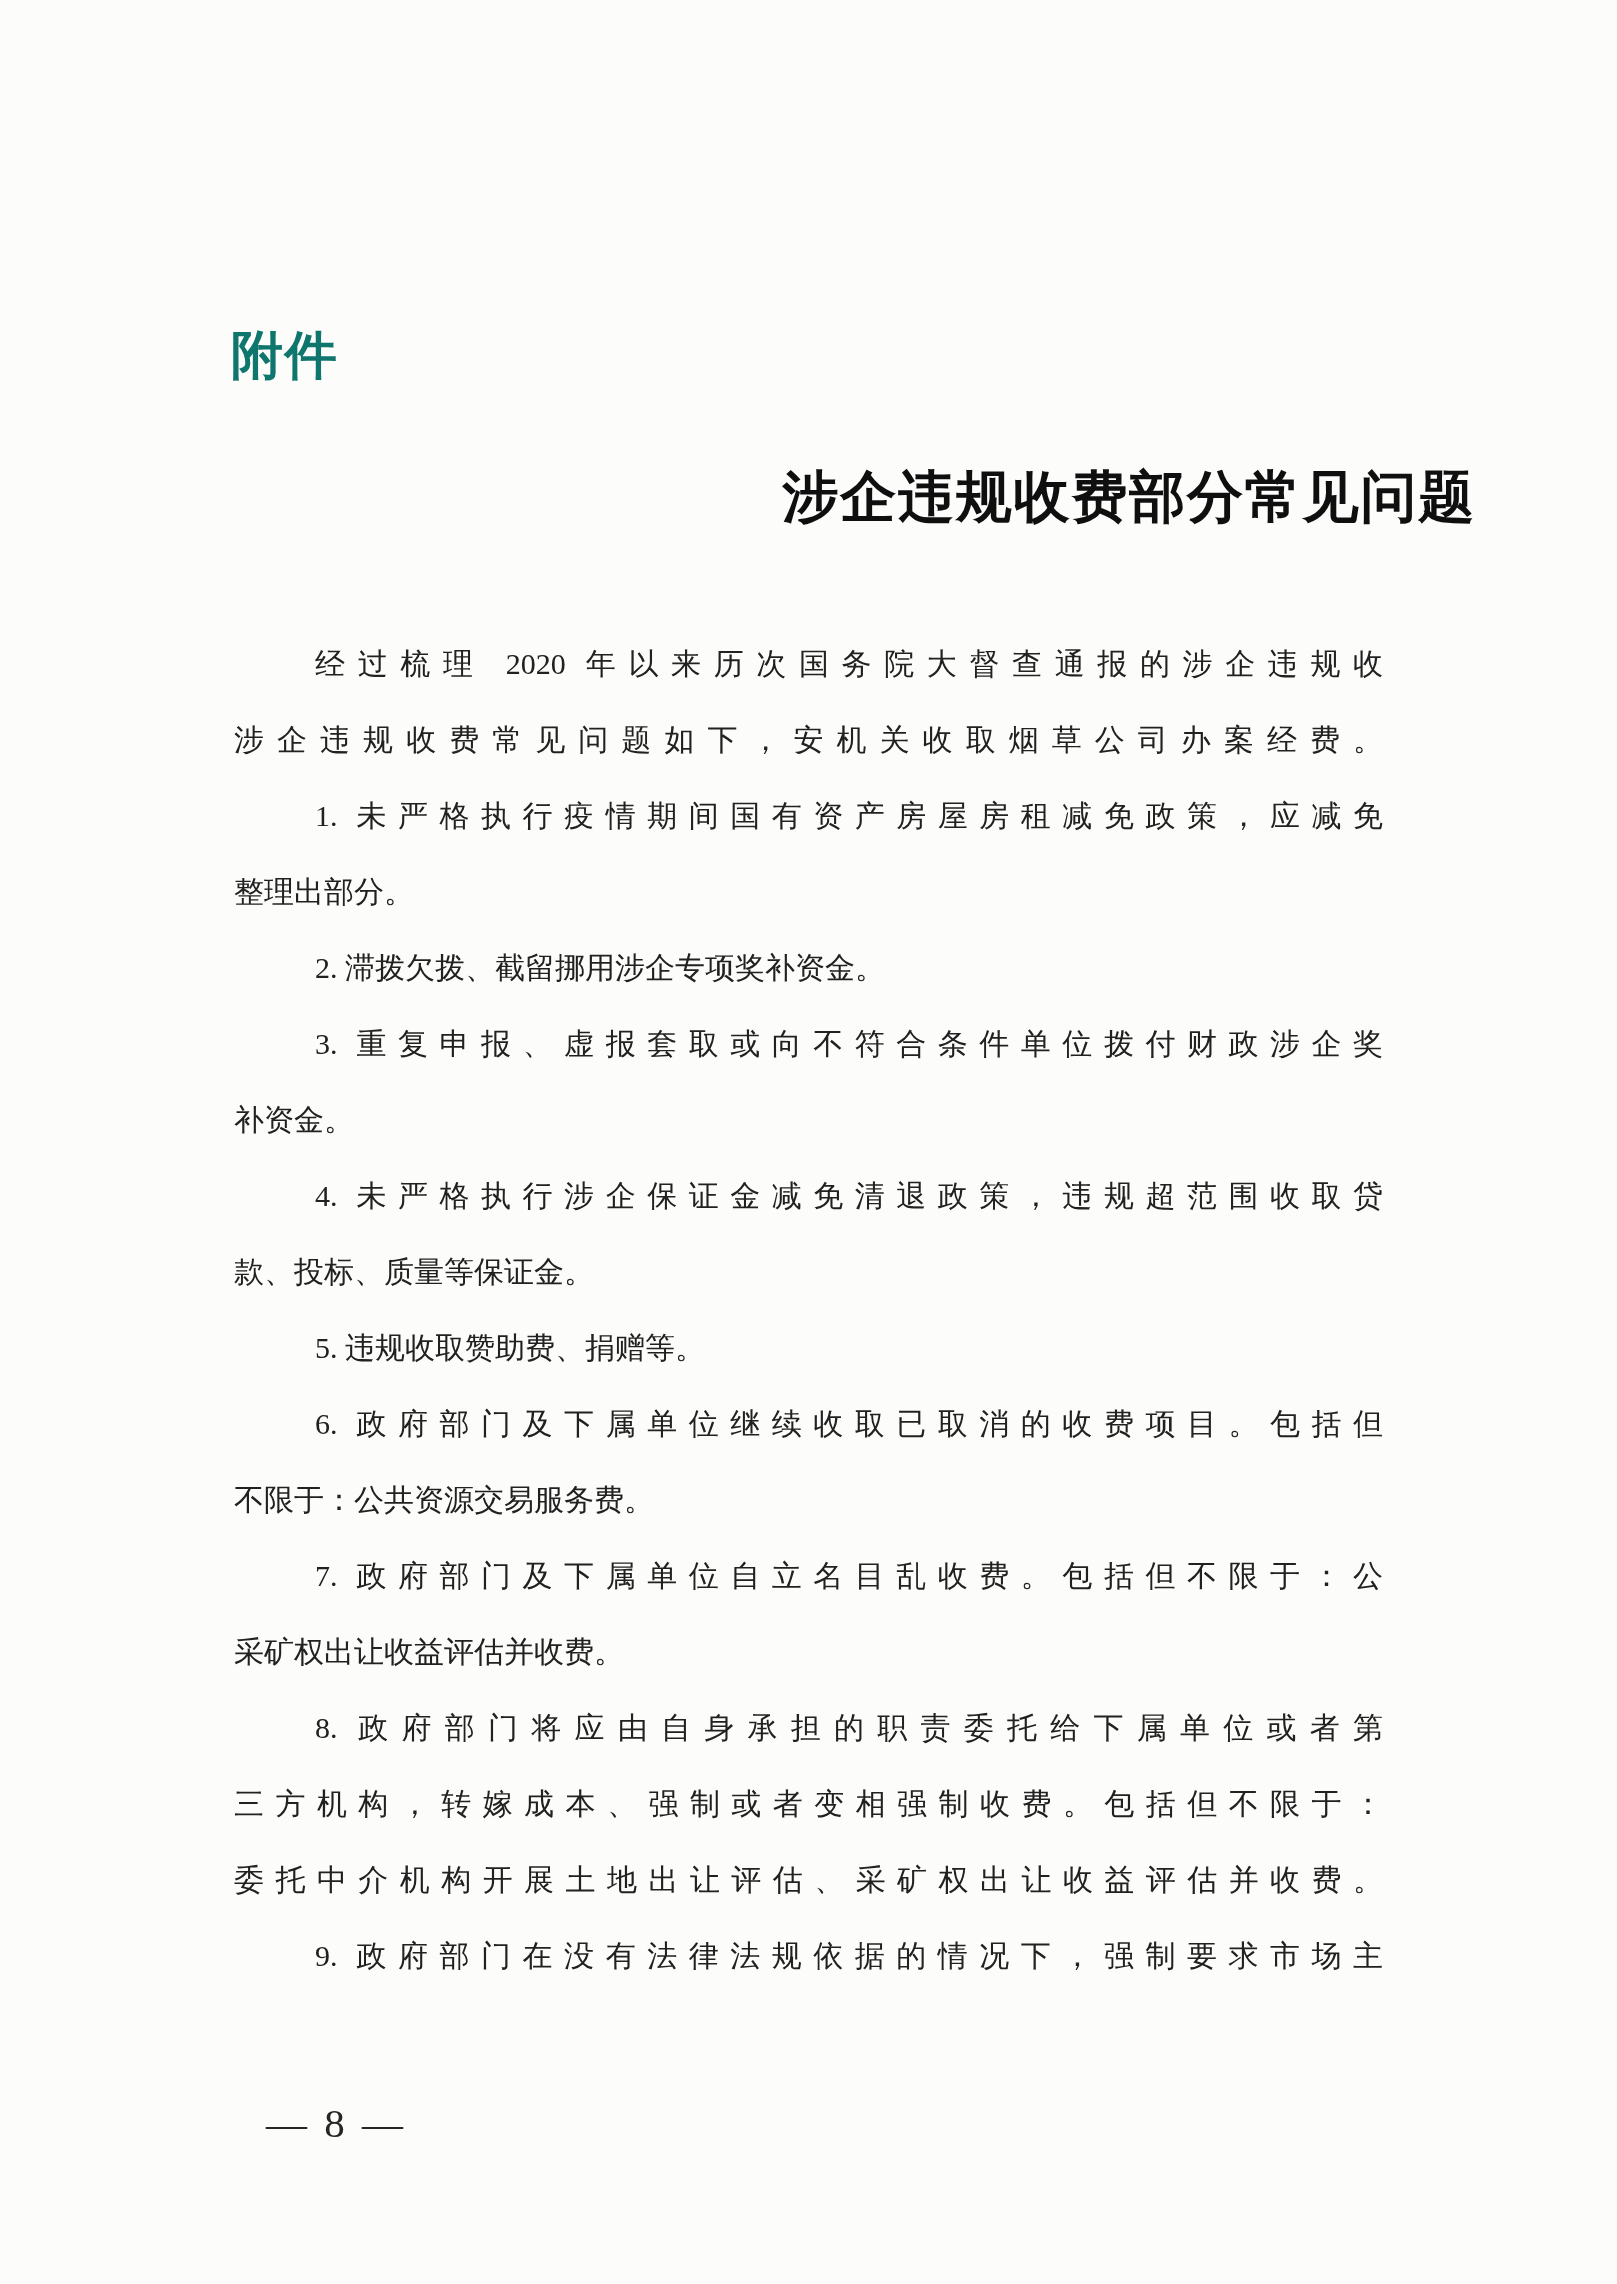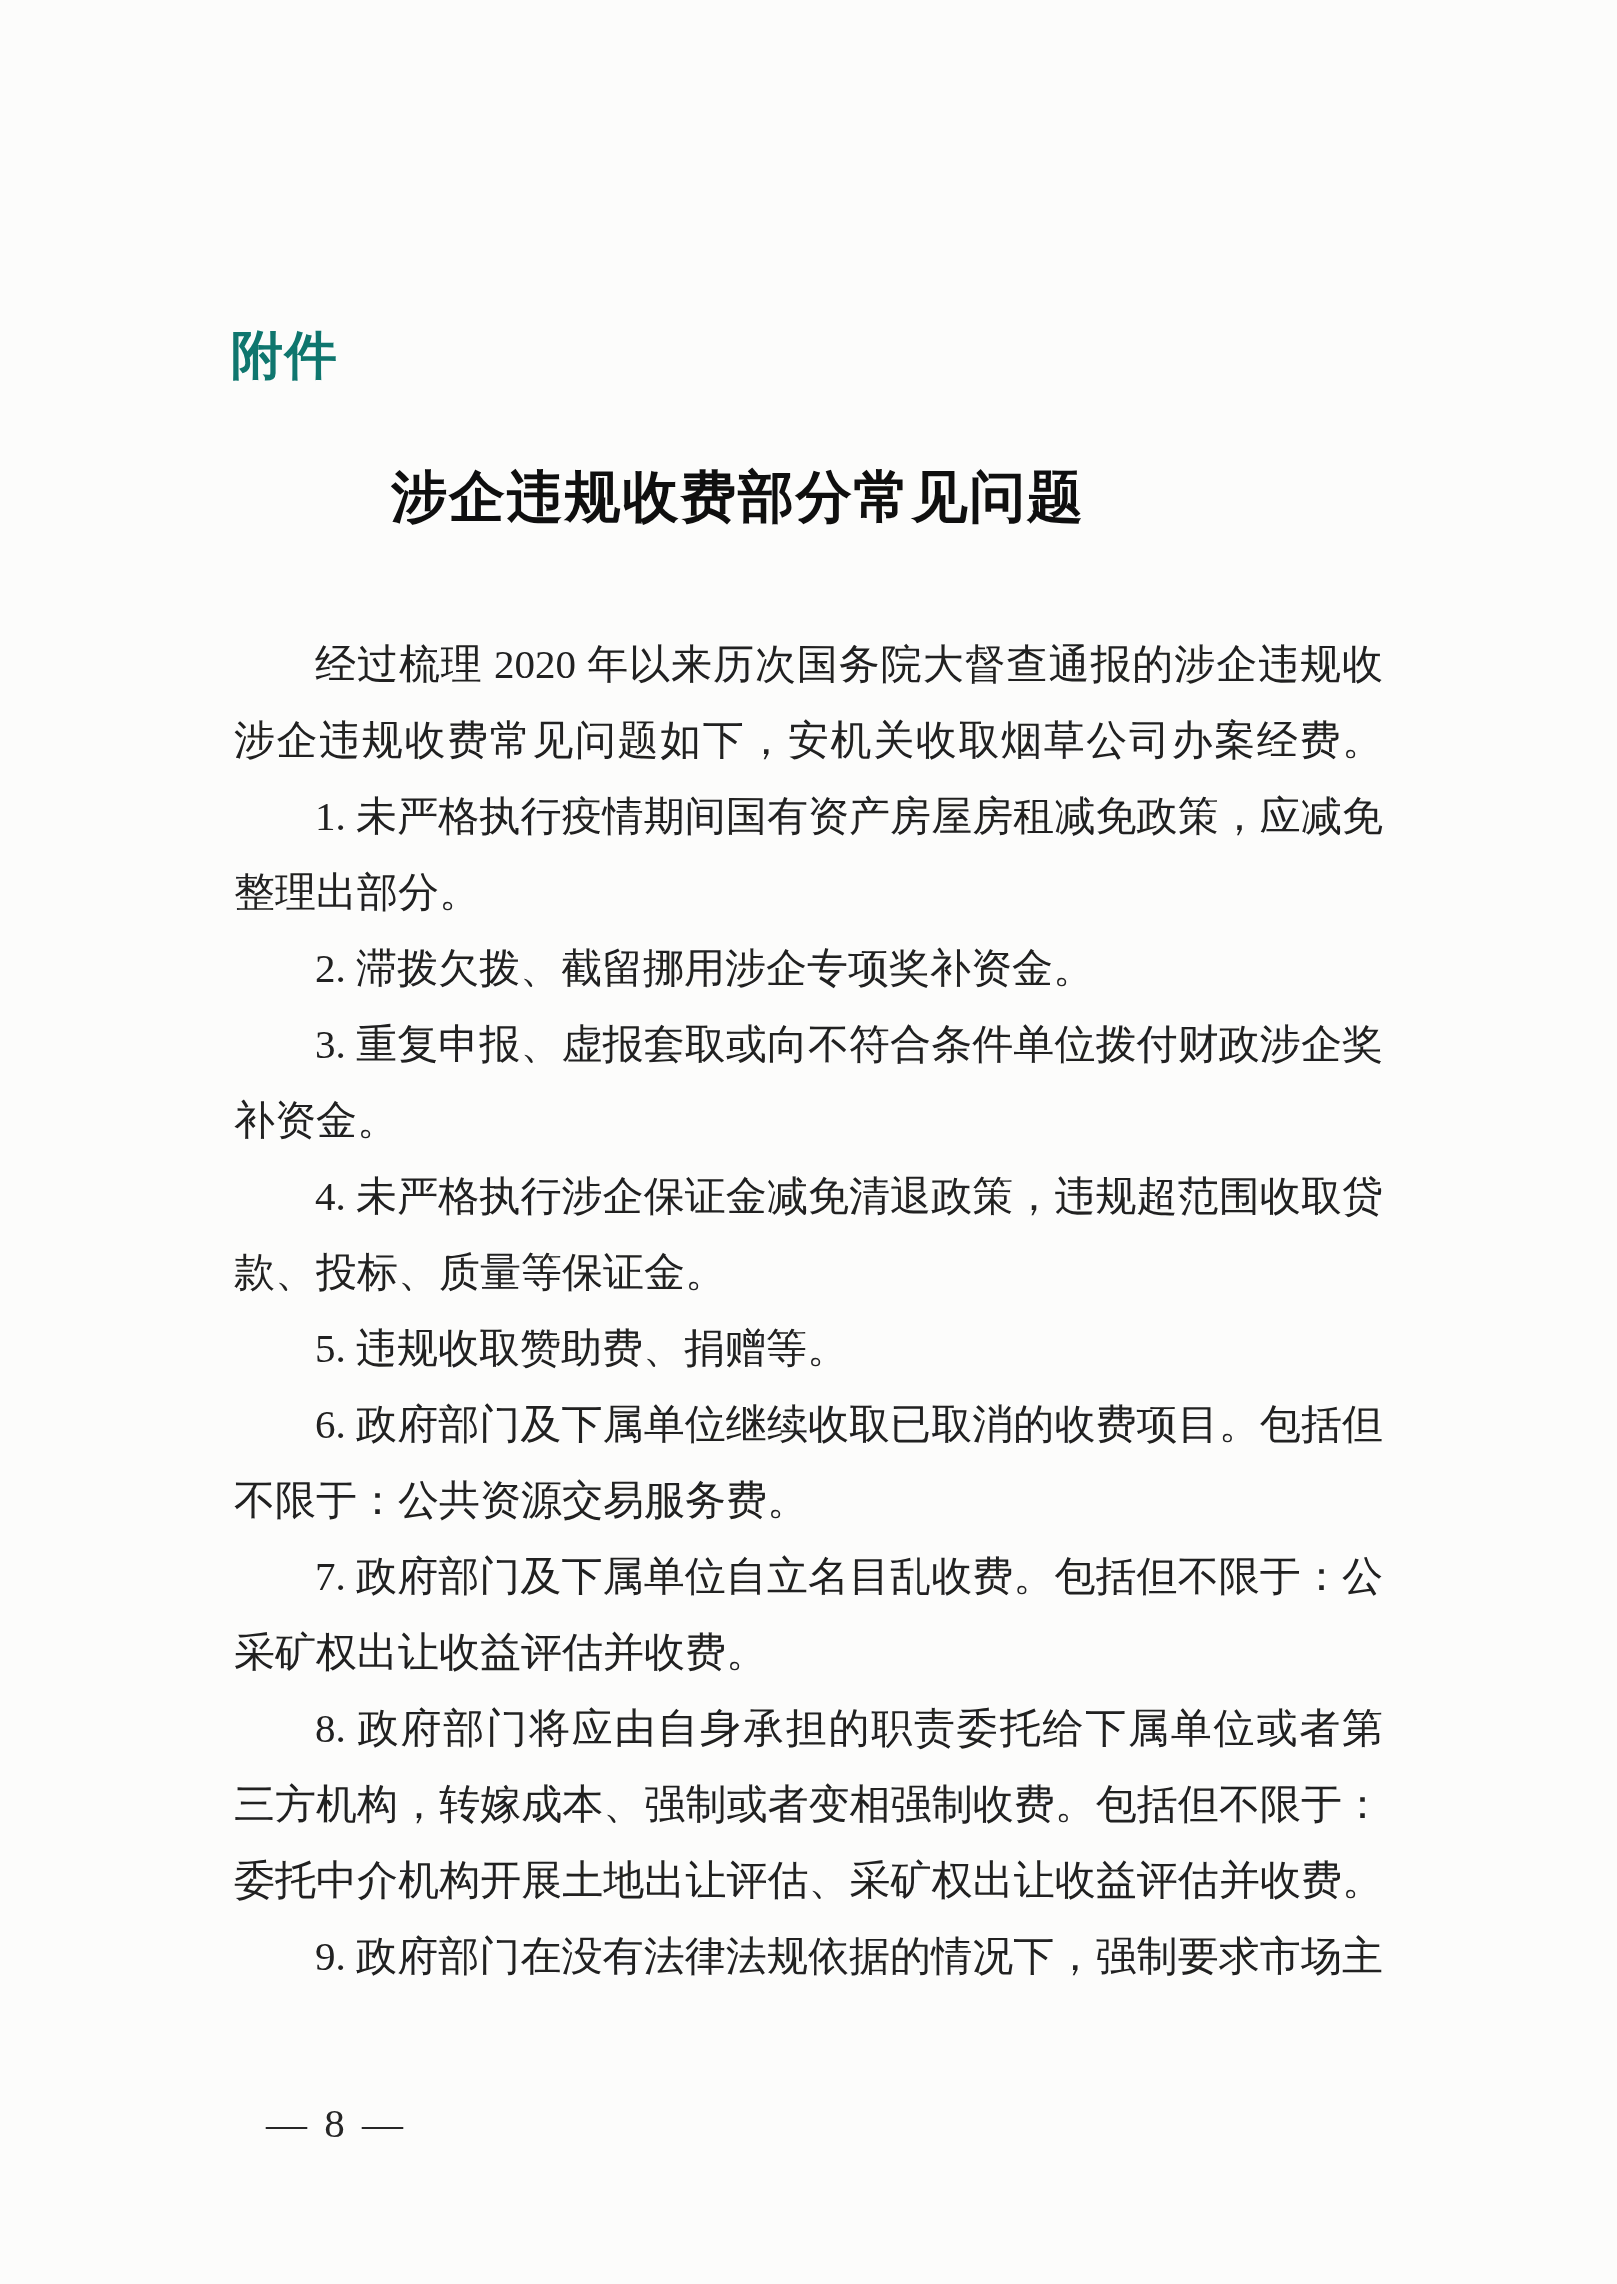--- a/index.html
+++ b/index.html
@@ -27,34 +27,34 @@
     line-height: 46px;
     color: #0f766e;
     letter-spacing: 1.8px;
   }
   .title {
     position: absolute;
     left: 0;
     top: 462px;
     width: 1476px;
     margin: 0;
-    text-align: center;
+    text-align: right;
     font-family: "Liberation Serif", "DejaVu Serif", serif;
     font-weight: 700;
     font-size: 56px;
     line-height: 70px;
     letter-spacing: 1.8px;
     color: #0f0f0f;
   }
   .body-text {
     position: absolute;
     left: 234px;
     top: 626px;
     width: 1149px;
-    font-size: 41px;
+    font-size: 30px;
     line-height: 76px;
     color: #212121;
   }
   .ln {
     height: 76px;
     white-space: nowrap;
   }
   .ln.j {
     text-align: justify;
     text-align-last: justify;

